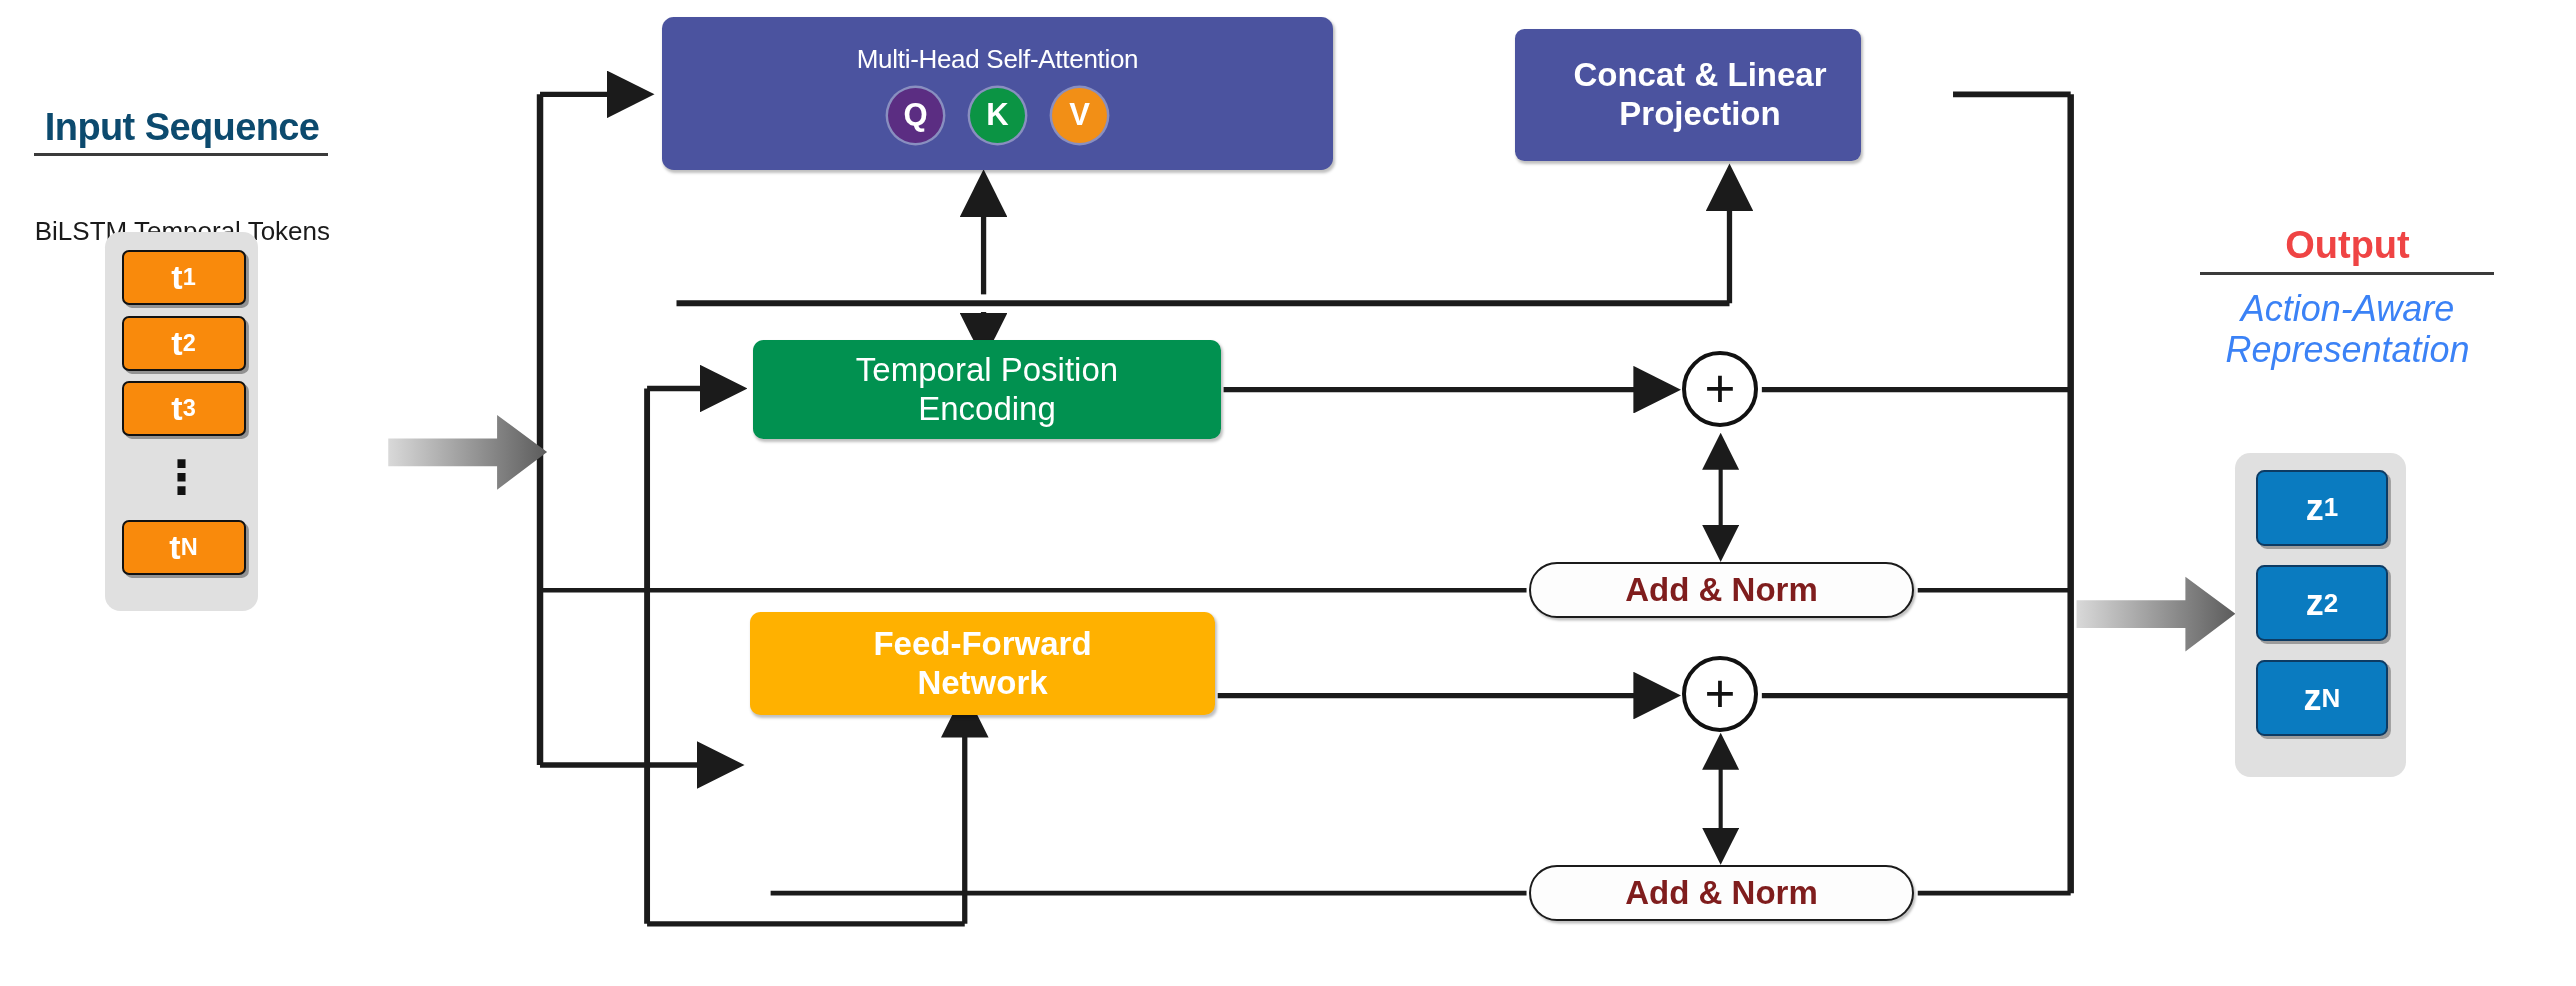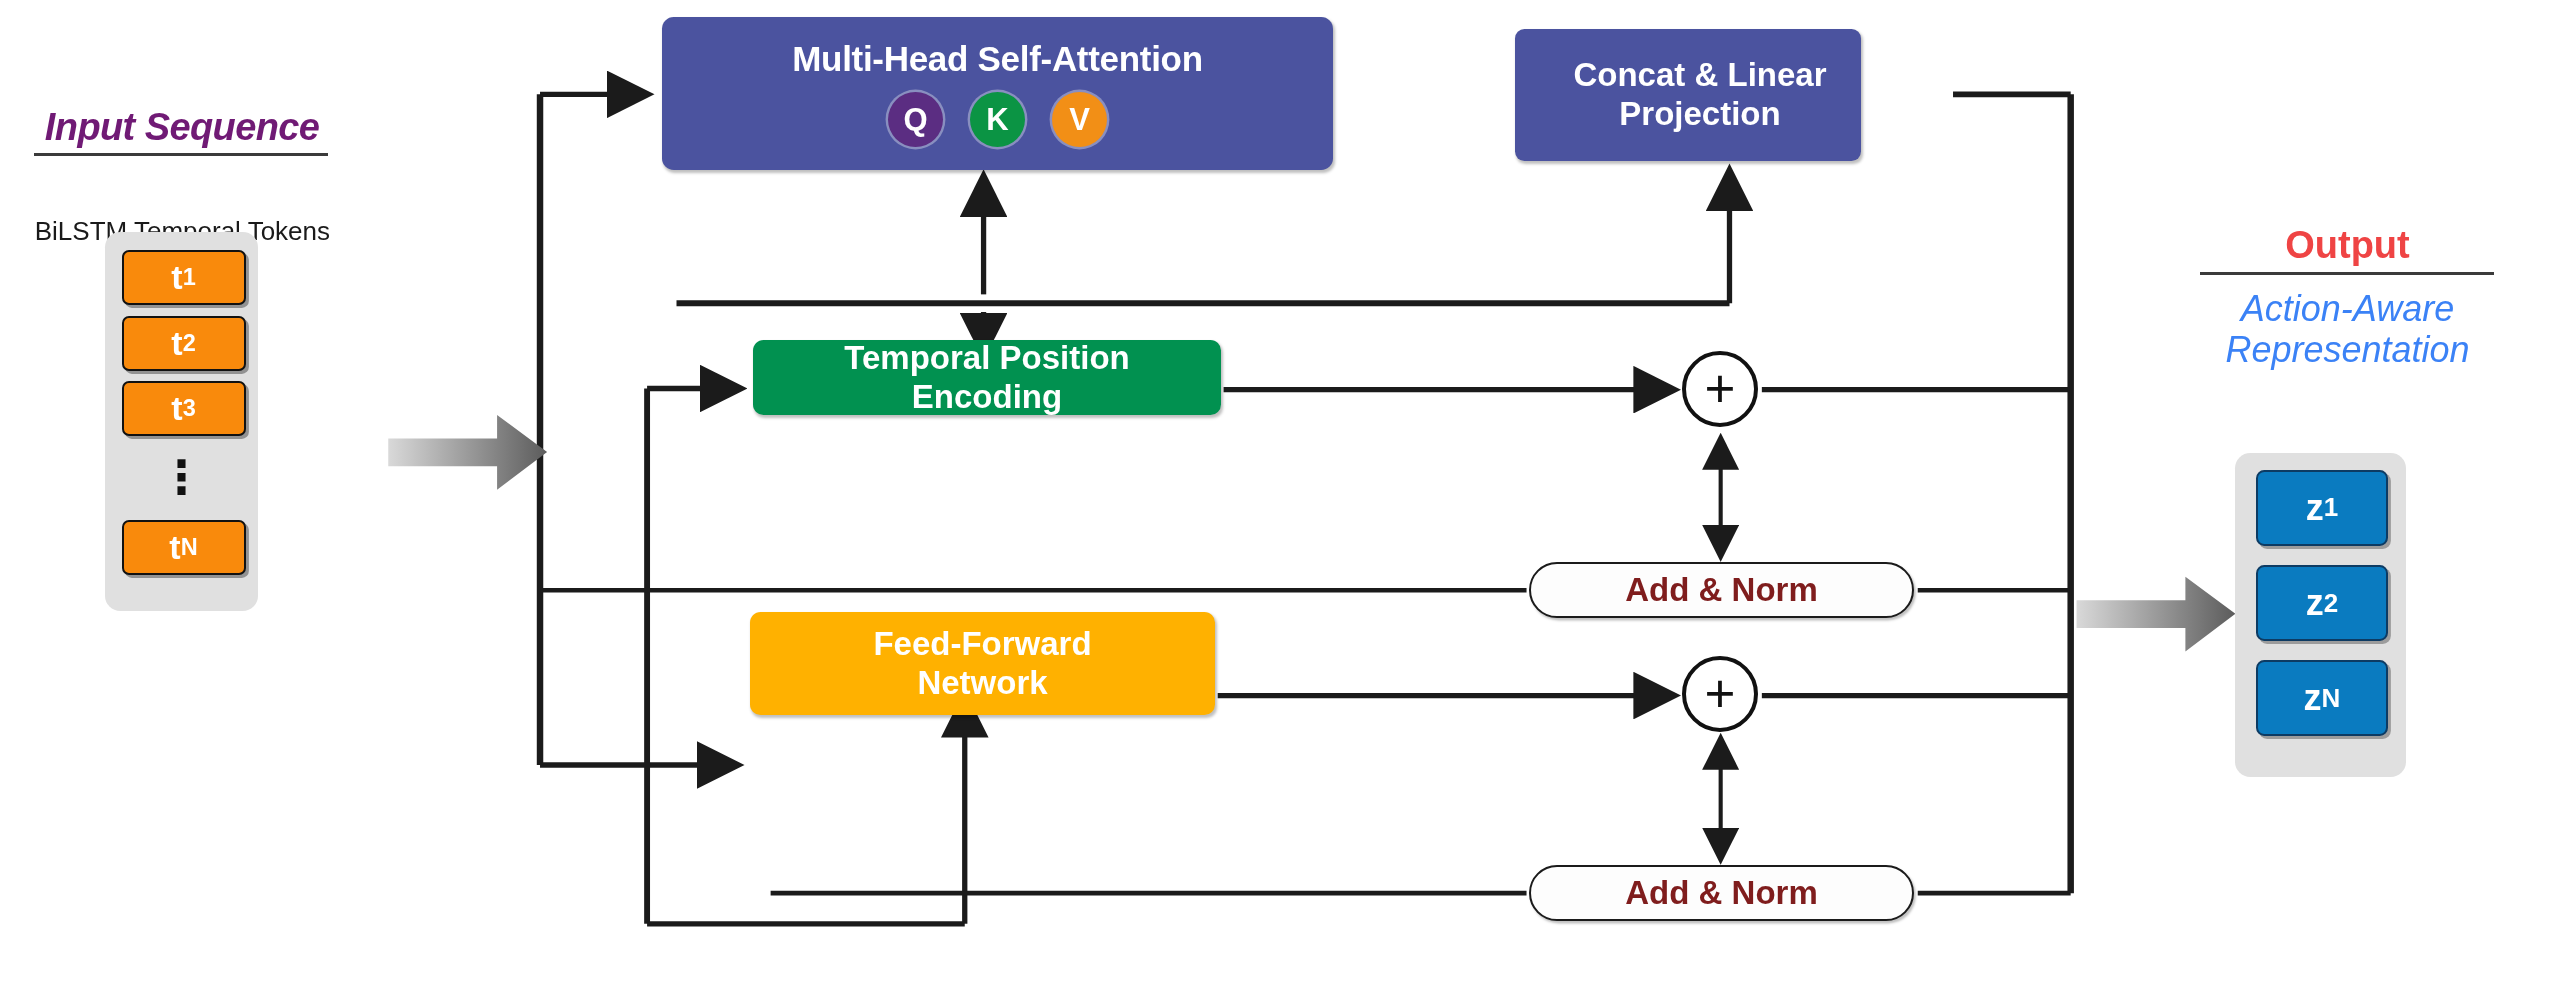--- a/index.html
+++ b/index.html
@@ -9,53 +9,53 @@
 
   #canvas{position:absolute;left:0;top:0;width:2576px;height:987px;}
 
   svg#wires{position:absolute;left:0;top:0;width:2576px;height:987px;pointer-events:none;}
 
   .node{position:absolute;box-sizing:border-box;display:flex;align-items:center;
         justify-content:center;text-align:center;}
 
   
   #input-title{position:absolute;left:17.6px;top:106px;width:329px;
-      font-size:38px;font-weight:bold;color:#701a75;text-align:center;letter-spacing:-0.6px;font-style:italic;}
+      font-size:38px;font-weight:bold;color:#0c4a6e;text-align:center;letter-spacing:-0.6px;}
   #input-title-rule{position:absolute;left:34px;top:153px;width:294px;height:2.9px;background:#3b3b3b;}
   #input-subtitle{position:absolute;left:5.9px;top:168px;width:353px;
       font-size:26px;color:#1a1a1a;text-align:center;margin-top:48px;}
 
   #token-stack{position:absolute;left:105px;top:232px;width:153px;height:379px;
       background:#e0e0e0;border-radius:15.3px;}
   .token{position:absolute;left:16.5px;width:120px;height:51px;background:#F98A0C;
       border:2.9px solid #111;border-radius:7px;color:#fff;font-size:34px;font-weight:bold;
       display:flex;align-items:center;justify-content:center;
       box-shadow:2.9px 2.9px 0 rgba(0,0,0,.35);}
   .token sub{font-size:23.5px;vertical-align:-2.4px;}
   #tok0{top:17.6px;} #tok1{top:84px;} #tok2{top:149px;} #tok3{top:288px;}
   #token-dots{position:absolute;left:16.5px;top:213px;width:120px;height:65px;
       color:#111;font-size:46px;font-weight:bold;line-height:.45;letter-spacing:0;
       display:flex;align-items:center;justify-content:center;}
 
   
   #mhsa{left:662px;top:16.5px;width:671px;height:153px;background:#4B539F;
         border-radius:11.8px;flex-direction:column;color:#fff;
         box-shadow:1.8px 2.4px 2.9px rgba(0,0,0,.25);}
-  #mhsa-title{font-size:35px;font-weight:bold;letter-spacing:-0.3px;margin-bottom:13px;}
+  #mhsa-title{font-size:26px;font-weight:normal;letter-spacing:-0.3px;margin-bottom:13px;}
   #qkv{display:flex;gap:27px;align-items:center;justify-content:center;}
   .qkv-pill{width:55px;height:55px;border-radius:50%;display:flex;align-items:center;
             justify-content:center;font-size:31px;font-weight:bold;color:#fff;
             box-shadow:0 0 0 2.4px rgba(255,255,255,.35);}
 
   #concat{left:1515px;top:29px;width:346px;height:132px;background:#4B539F;
           border-radius:9.4px;color:#fff;font-size:33px;font-weight:bold;line-height:1.18;
           box-shadow:1.8px 2.4px 2.9px rgba(0,0,0,.25);padding-left:24px;}
 
-  #tpe{left:753px;top:340px;width:468px;height:75px;background:#019150;
-       border-radius:10.6px;color:#fff;font-size:33px;font-weight:bold;line-height:1.18;
+  #tpe{left:753px;top:340px;width:468px;height:99px;background:#019150;
+       border-radius:10.6px;color:#fff;font-size:33px;font-weight:normal;line-height:1.18;
        box-shadow:1.8px 2.4px 2.9px rgba(0,0,0,.25);}
 
   #ffn{left:750px;top:612px;width:465px;height:103px;background:#FFB100;
        border-radius:10.6px;color:#fff;font-size:33px;font-weight:bold;line-height:1.18;
        box-shadow:1.8px 2.4px 2.9px rgba(0,0,0,.25);}
 
   .addnorm{width:385px;height:56px;background:#fdfdfd;border:2.9px solid #1b1b1b;
            border-radius:28px;color:#7f1d1d;font-size:33px;font-weight:bold;
            box-shadow:1.8px 2.4px 2.4px rgba(0,0,0,.25);}
   #addnorm1{left:1529px;top:562px;}

